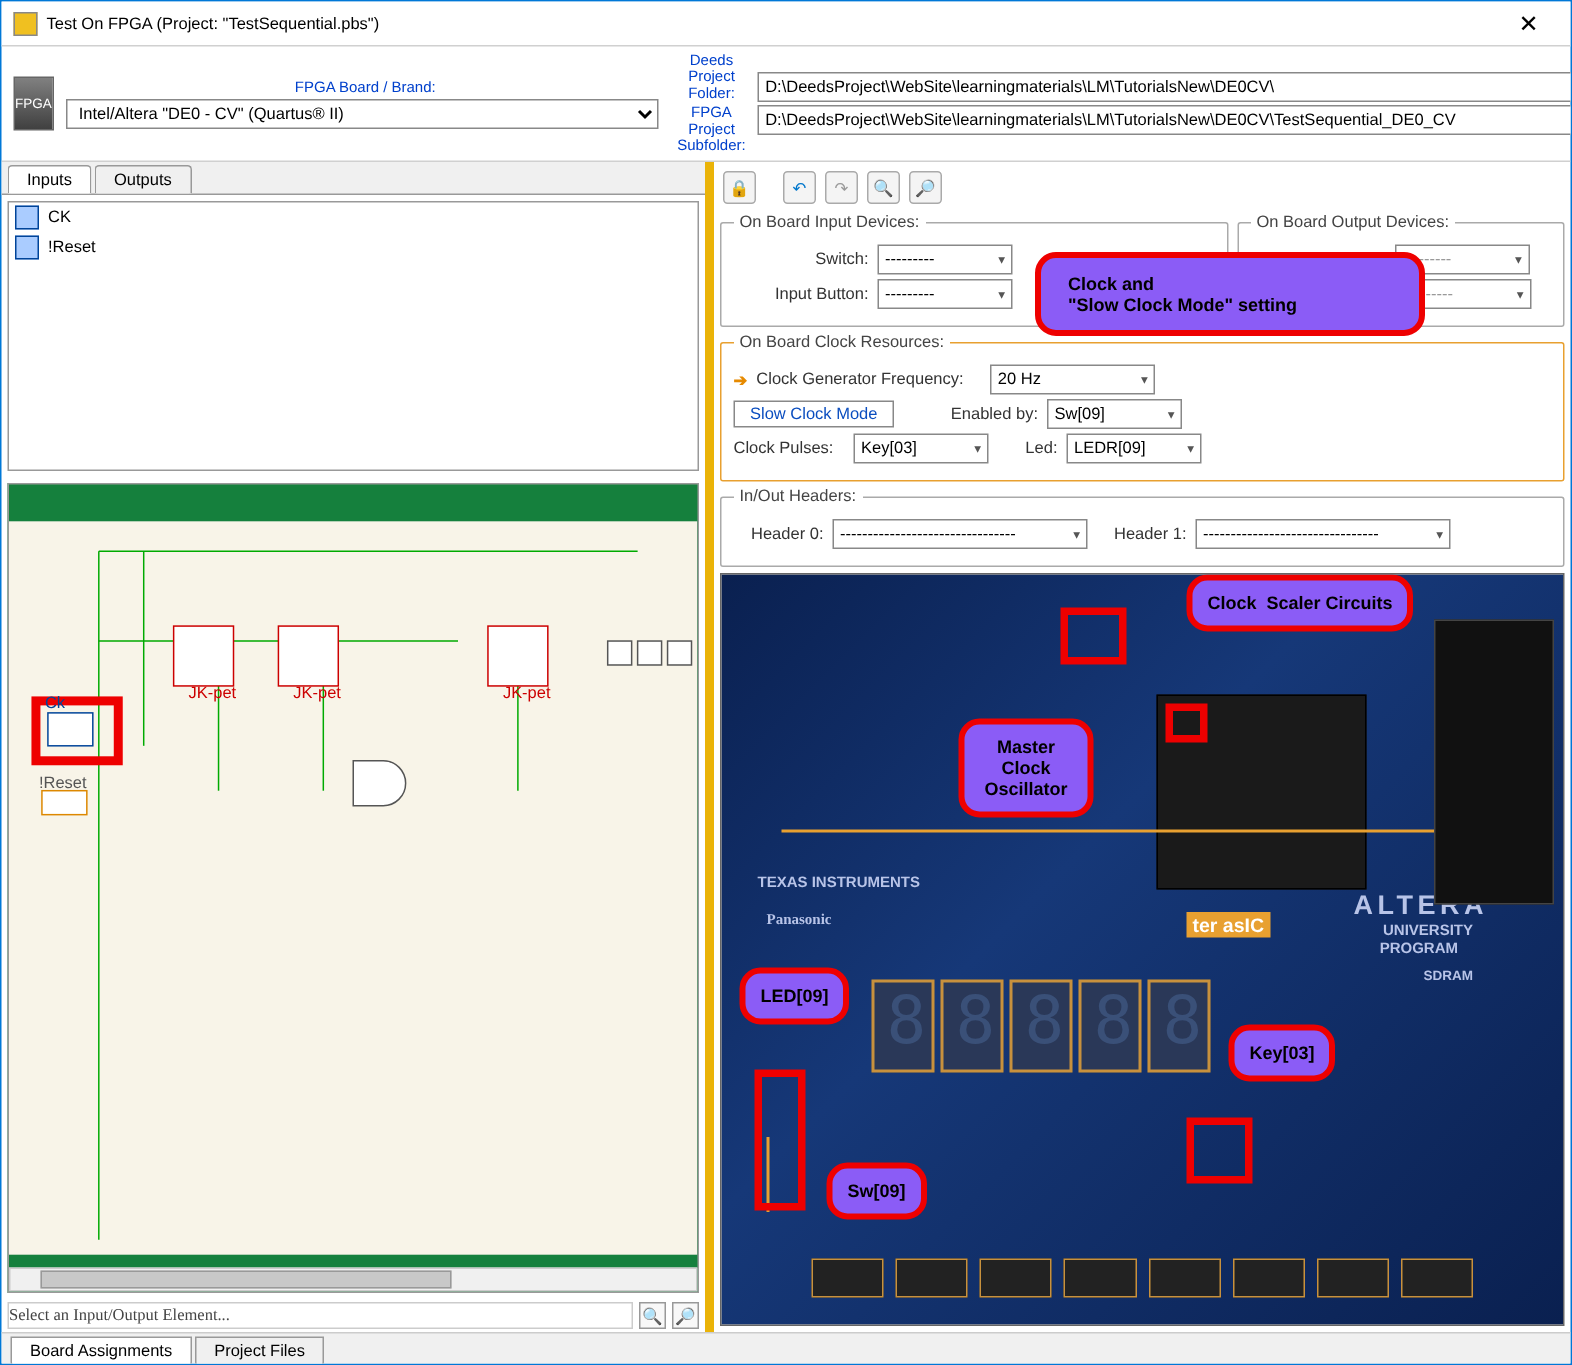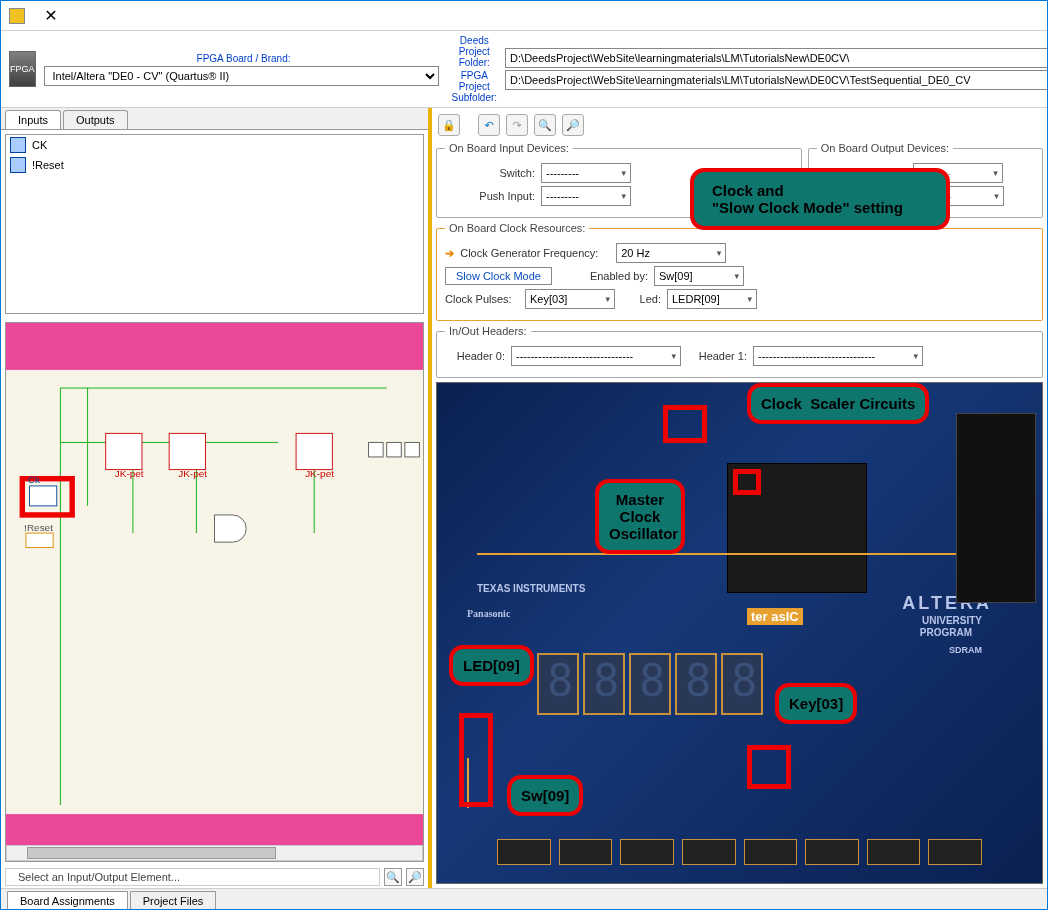--- a/index.html
+++ b/index.html
@@ -9,67 +9,68 @@
   .titlebar .title { flex: 1; }
   .titlebar .close { width: 40px; text-align: center; font-size: 16px; cursor: pointer; }
   .toprow { display: flex; padding: 4px 8px; gap: 8px; align-items: center; border-bottom: 1px solid #d0d0d0; }
   .toprow .fpga-icon { width: 44px; height: 36px; background: linear-gradient(#808080,#404040); border: 1px solid #666; color: #fff; font-size:9px; display:flex;align-items:center;justify-content:center;text-align:center; }
   .toprow-col { display:flex; flex-direction:column; gap:2px;}
   .toprow-label { color: #0040cc; font-size: 10px; text-align: center; }
   select, input[type=text] { border: 1px solid #888; background: #fff; padding: 1px 4px; height: 20px; }
   .path-input { width: 622px; }
   .folder-btn { width:22px;height:20px;border:1px solid #999;background:#f0f0f0;display:inline-flex;align-items:center;justify-content:center;}
   .main { display: flex; height: 780px; }
-  .left { width: 431px; display: flex; flex-direction: column; border-right: 4px solid #eab308; }
+  .left { width: 475px; display: flex; flex-direction: column; border-right: 6px solid #eab308; }
   .tabs { display: flex; border-bottom: 1px solid #999; background:#f0f0f0; padding: 2px 4px 0;}
   .tab { padding: 3px 12px; border: 1px solid #999; border-bottom: none; background: #fff; margin-right: 2px; border-radius: 3px 3px 0 0; cursor:pointer;}
   .tab.inactive { background: #f0f0f0; }
   .io-list { border: 1px solid #999; margin: 4px; background: #fff; height: 180px; overflow:auto;}
   .io-item { display:flex; align-items:center; padding: 2px 4px; gap: 6px;}
   .io-icon { width: 16px; height:16px; border:1px solid #049; background:#acf;}
-  .circuit { flex:1; margin: 4px; border: 1px solid #999; background: #ec4899; position: relative; overflow:hidden;}
+  .circuit { flex:1; margin: 4px; border: 1px solid #999; background: #15803d; position: relative; overflow:hidden;}
   .status-row { display:flex; padding: 2px 4px; gap: 4px; align-items:center;}
-  .status-text { flex:1; border: 1px solid #ccc; padding: 2px 12px; color:#444;}
+  .status-text { flex:1; border: 1px solid #ccc; padding: 2px 0; color:#444;font-family:Liberation Serif, serif;}
   .zoom-btn { width:18px;height:18px;border:1px solid #999;background:#f8f8f8;display:inline-flex;align-items:center;justify-content:center;cursor:pointer;}
   .right { flex:1; display:flex; flex-direction:column; padding: 4px; gap: 4px; overflow:hidden;}
   .right-header { display:flex; align-items:center; gap:6px; padding: 2px;}
   .right-title { color:#0a4dbf; font-style:italic; font-weight:bold; font-size:13px; flex:1;}
   .tool-btn { width:22px;height:22px;border:1px solid #aaa;background:#f4f4f4;display:inline-flex;align-items:center;justify-content:center;cursor:pointer;border-radius:3px;}
   fieldset { border: 1px solid #aaa; padding: 6px 8px 8px; border-radius: 2px; }
   legend { color: #444; padding: 0 4px; font-size: 11px;}
   .row { display:flex; align-items:center; gap: 6px; margin: 3px 0;}
   .row label { min-width: 90px; text-align:right; color:#333;}
   .sel { border:1px solid #888; height:20px; min-width: 90px; background:#fff; display:inline-flex;align-items:center;justify-content:space-between;padding:0 4px;cursor:pointer;}
   .sel .chev { font-size:9px; color:#555;}
   .arrow { color:#e68a00; font-weight:bold;}
   .btn-mode { border:1px solid #888; padding:2px 10px; color:#0a4dbf; background:#fff; cursor:pointer;}
   .split { display:flex; gap:6px;}
   .split > fieldset { flex:1; }
   .grey { color:#999;}
   .board-view { flex:1; background: linear-gradient(135deg,#0a2050,#163878 40%,#0a2050); position:relative; border:1px solid #666; overflow:hidden;}
-  .callout { position:absolute; background:#0f766e; border:4px solid #e00; border-radius:14px; padding:8px 10px; font-weight:bold; font-size:15px; text-align:center; }
+  .callout { position:absolute; background:#8b5cf6; border:4px solid #e00; border-radius:14px; padding:8px 10px; font-weight:bold; font-size:12px; text-align:center; }
   .redbox { position:absolute; border:5px solid #e00; }
   .chip { position:absolute; background:#702838; border:1px solid #000; }
   .seg7 { position:absolute; background:#2a3858; border:2px solid #c8913d; width:42px; height:62px; }
   .seg7::before { content:"8"; color:#3a5078; font-size:44px; position:absolute; top:0; left:8px; font-family:monospace;}
   .brand { position:absolute; color:#b8c4e8; font-weight:bold; }
   .orange-line { position:absolute; background:#e8a030; }
   .bottom-tabs { display:flex; padding: 2px 6px; border-top:1px solid #ccc; background:#f0f0f0;}
   .btab { padding:3px 12px; border:1px solid #999; background:#fff; border-radius: 0 0 3px 3px; margin-right:2px; cursor:pointer;}
   .btab.inactive { background:#f0f0f0;}
   .clock-fieldset { border:1px solid #e8a030;}
   .circuit svg { width:100%; height:100%;}
   .scrollbar-h { height:16px; background:#f0f0f0; border:1px solid #ccc; position:relative;}
   .scrollbar-h .thumb { position:absolute; top:1px; left:20px; height:12px; width:60%; background:#c8c8c8; border:1px solid #999;}
 </style>
 </head>
 <body>
 
 <div class="titlebar">
   <span class="icon"></span>
+  <span class="title">Test On FPGA (Project: "TestSequential.pbs")</span>
   <span class="close">✕</span>
 </div>
 
 <div class="toprow">
   <div class="fpga-icon">FPGA</div>
   <div class="toprow-col" style="flex:0 0 400px;">
     <span class="toprow-label">FPGA Board / Brand:</span>
     <select style="width:395px;">
       <option>Intel/Altera "DE0 - CV"  (Quartus® II)</option>
     </select>
@@ -168,21 +169,21 @@
       <fieldset style="flex:1.6">
         <legend>On Board Input Devices:</legend>
         <div class="row">
           <label>Switch:</label>
           <div class="sel">
               <span>---------</span>
               <span class="chev">▾</span>
             </div>
         </div>
         <div class="row">
-          <label>Push Input:</label>
+          <label>Input Button:</label>
           <div class="sel">
               <span>---------</span>
               <span class="chev">▾</span>
             </div>
         </div>
       </fieldset>
       <fieldset>
         <legend>On Board Output Devices:</legend>
         <div class="row grey">
           <label style="visibility:hidden">LED (Red):</label>
@@ -259,21 +260,21 @@
       <div class="seg7" style="left:100px;top:270px;"></div>
       <div class="seg7" style="left:146px;top:270px;"></div>
       <div class="seg7" style="left:192px;top:270px;"></div>
       <div class="seg7" style="left:238px;top:270px;"></div>
       <div class="seg7" style="left:284px;top:270px;"></div>
 
       <div class="brand" style="right:50px;top:210px;font-size:18px;letter-spacing:3px;">ALTERA</div>
       <div class="brand" style="right:60px;top:232px;font-size:10px;">UNIVERSITY</div>
       <div class="brand" style="right:70px;top:244px;font-size:10px;margin-left:24px;">PROGRAM</div>
       <div class="brand" style="left:310px;top:225px;font-size:13px;color:#fff;background:#e8a030;padding:1px 4px;">ter asIC</div>
-      <div class="brand" style="left:40px;top:200px;font-size:10px;">TEXAS INSTRUMENTS</div>
+      <div class="brand" style="left:24px;top:200px;font-size:10px;">TEXAS INSTRUMENTS</div>
       <div class="brand" style="left:30px;top:225px;font-size:10px;font-family:Liberation Serif, serif;">Panasonic</div>
       <div class="brand" style="right:60px;top:262px;font-size:9px;">SDRAM</div>
 
       <div style="position:absolute;right:6px;top:30px;width:80px;height:190px;background:#111;border:1px solid #444;"></div>
 
       <div class="redbox" style="left:226px;top:22px;width:44px;height:38px;"></div>
       <div class="redbox" style="left:296px;top:86px;width:28px;height:26px;"></div>
       <div class="redbox" style="left:22px;top:330px;width:34px;height:94px;"></div>
       <div class="redbox" style="left:310px;top:362px;width:44px;height:44px;"></div>
 

